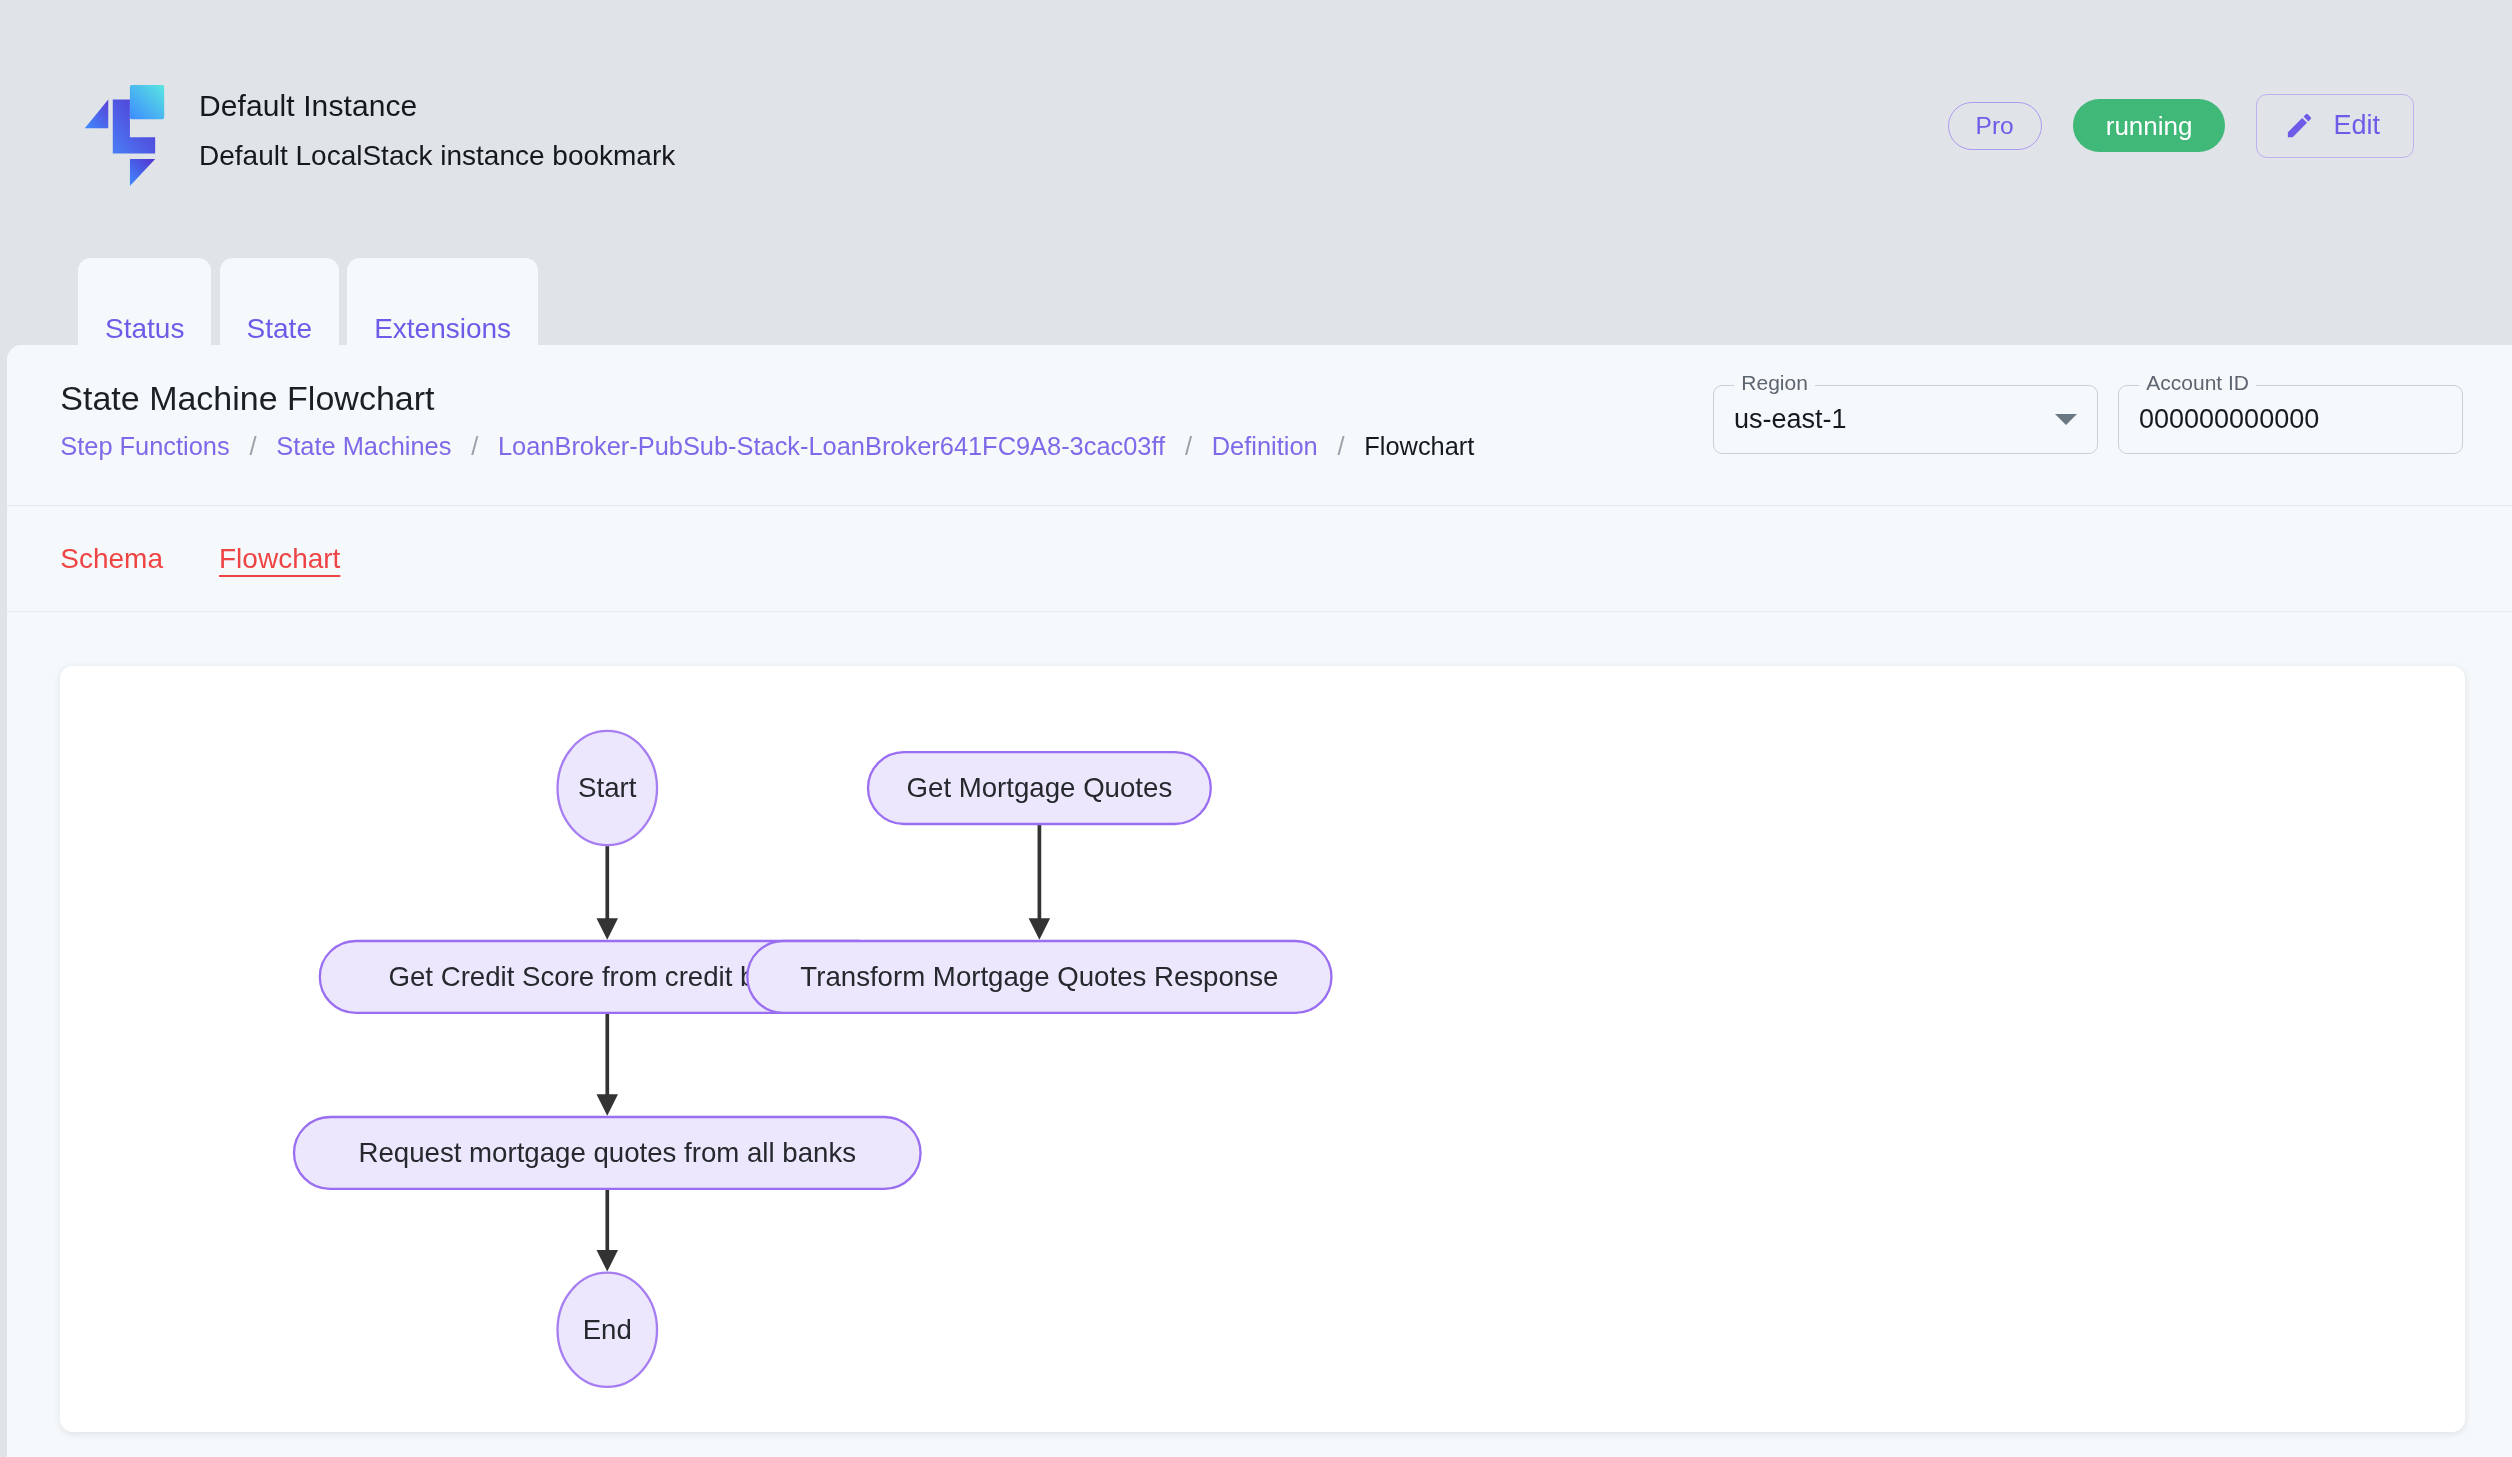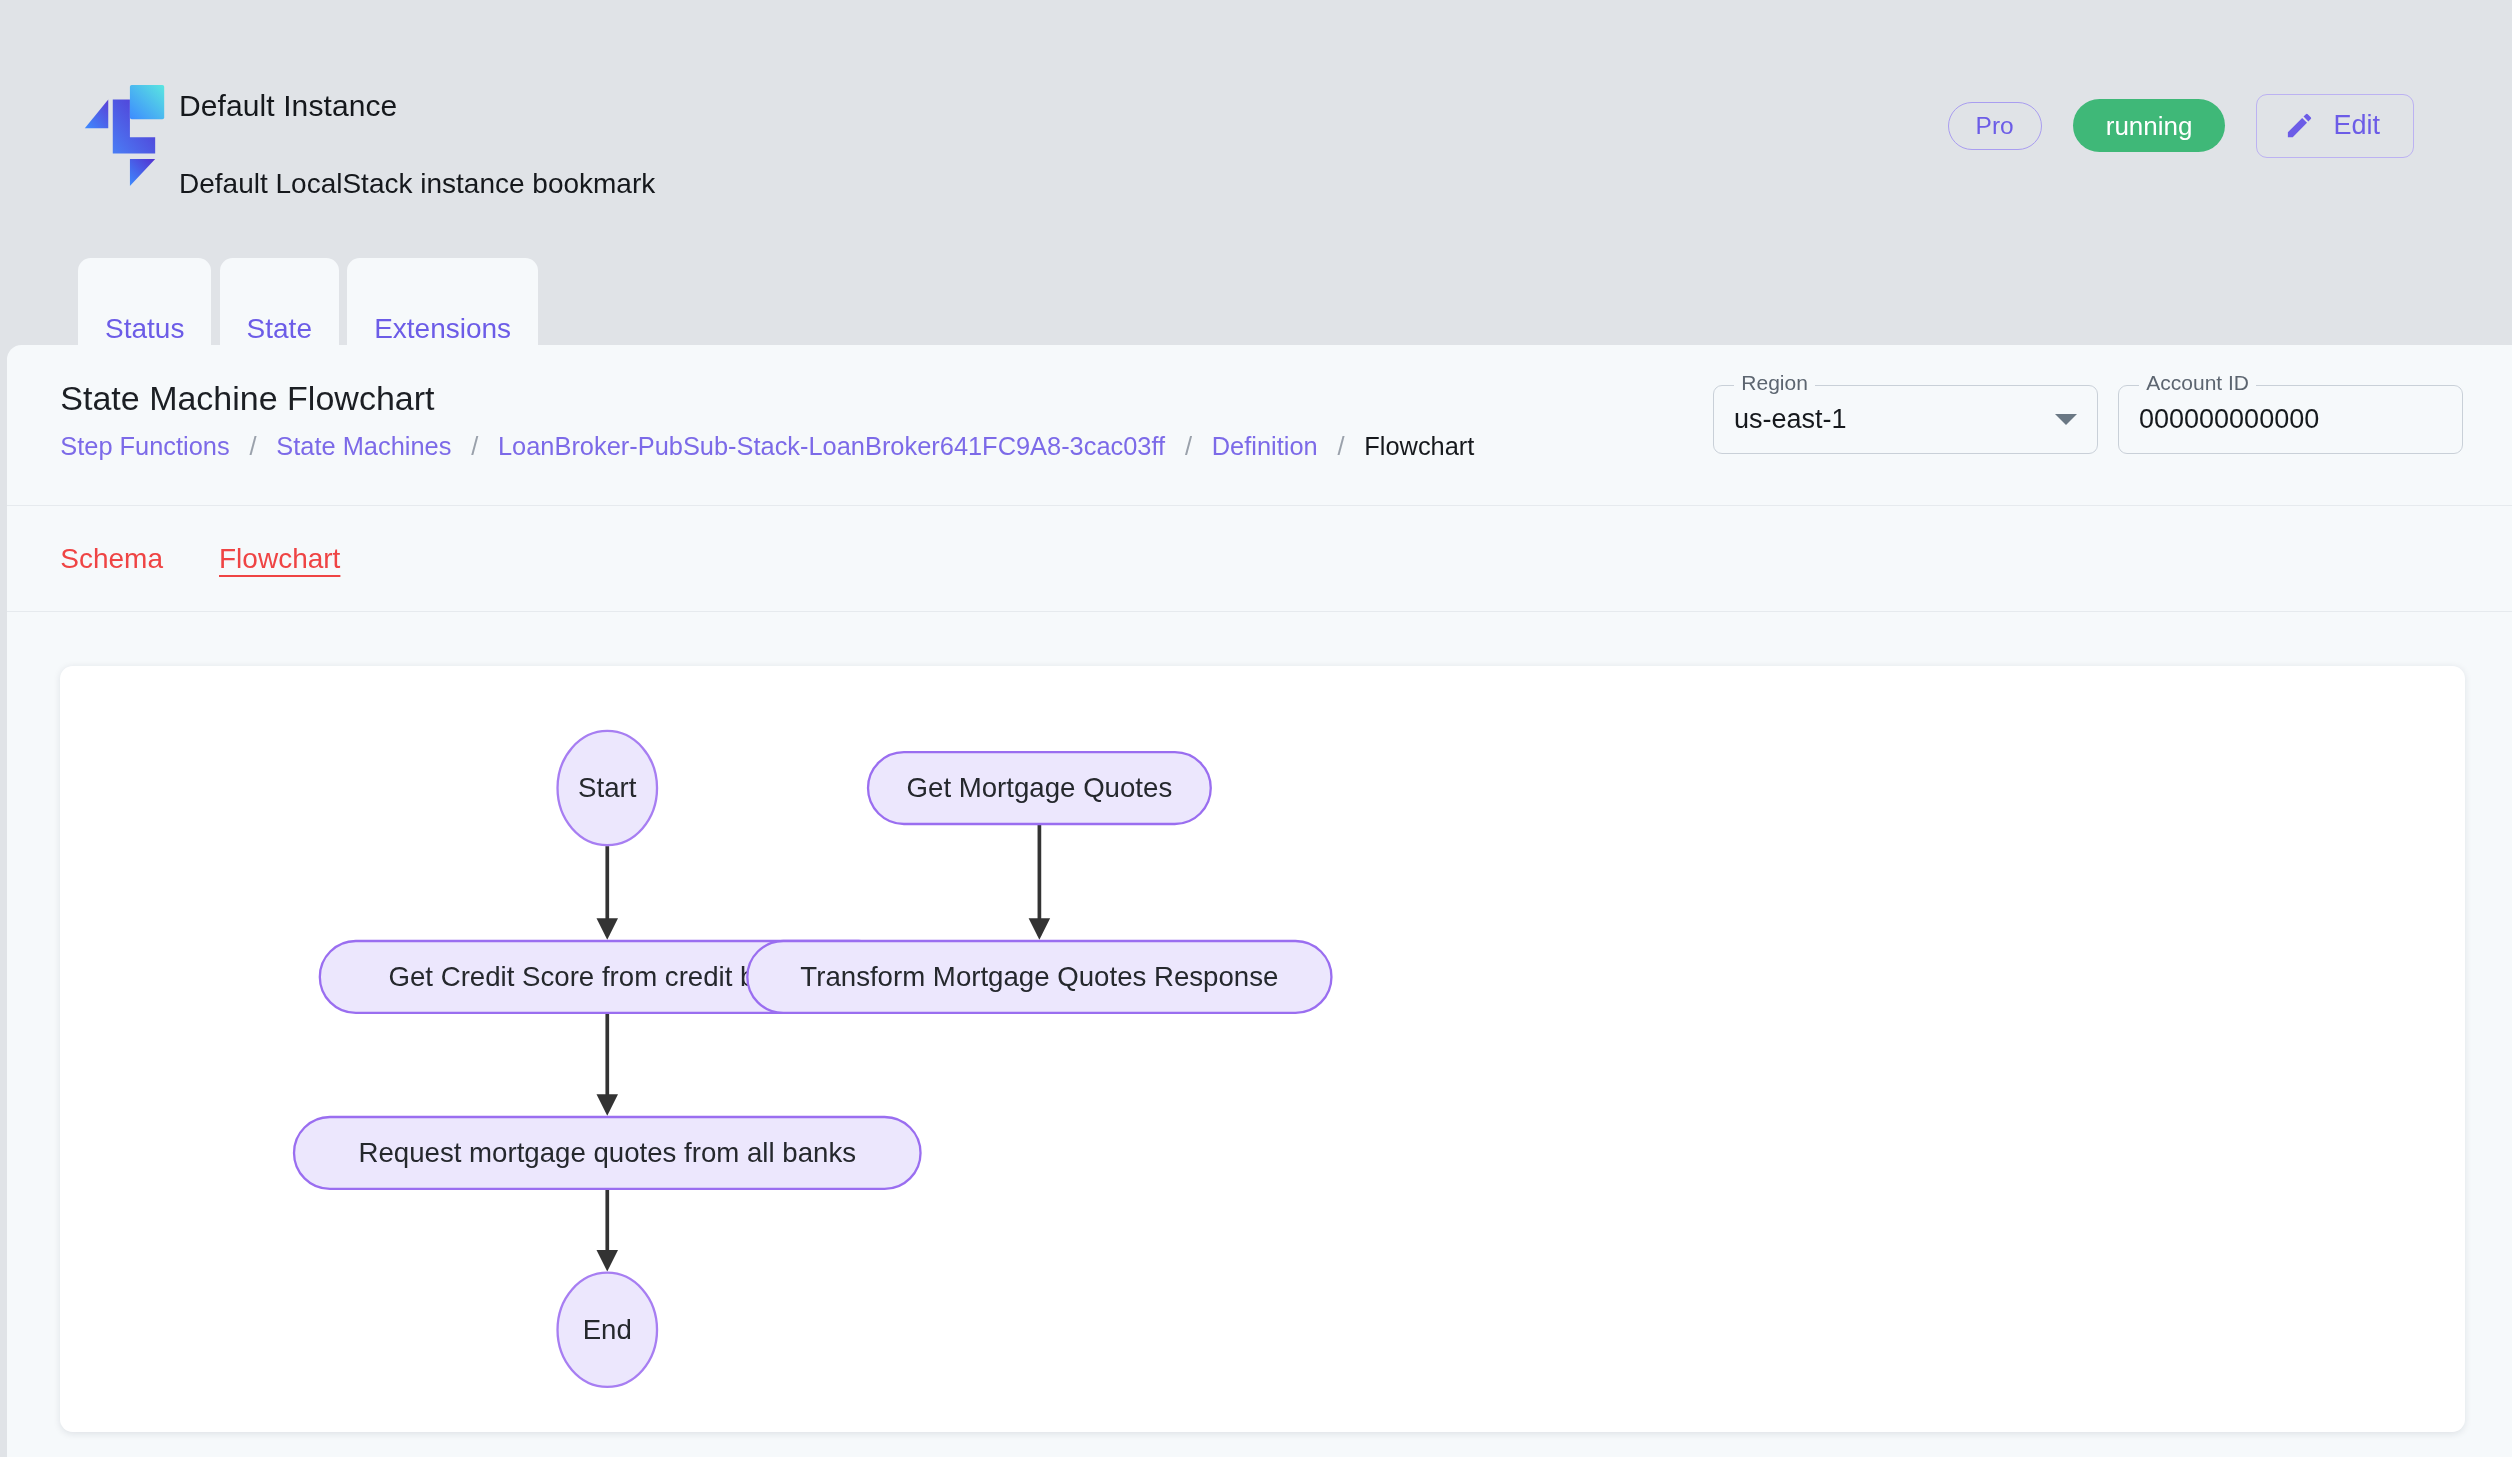--- a/index.html
+++ b/index.html
@@ -32,21 +32,21 @@
     background: #e0e3e7;
     box-sizing: border-box;
   }
 
   .instance-left {
     position: absolute;
     left: 83px;
     top: 83px;
     display: flex;
     align-items: flex-start;
-    gap: 13px;
+    gap: 33px;
   }
 
   .ls-logo {
     width: 83px;
     height: 105px;
     flex: 0 0 83px;
     position: relative;
   }
 
   .instance-meta { padding-top: 5.4px; }
@@ -63,21 +63,21 @@
     font-size: 29px;
     font-weight: 700;
     color: #15181c;
     line-height: 1.34;
     letter-spacing: -0.2px;
     margin-top: 1.8px;
   }
   .instance-desc {
     font-size: 28px;
     color: #15181c;
-    margin-top: 43px;
+    margin-top: 15px;
     font-weight: 400;
   }
 
   .instance-right {
     position: absolute;
     right: 98px;
     top: 94px;
     display: flex;
     align-items: center;
     gap: 31px;

